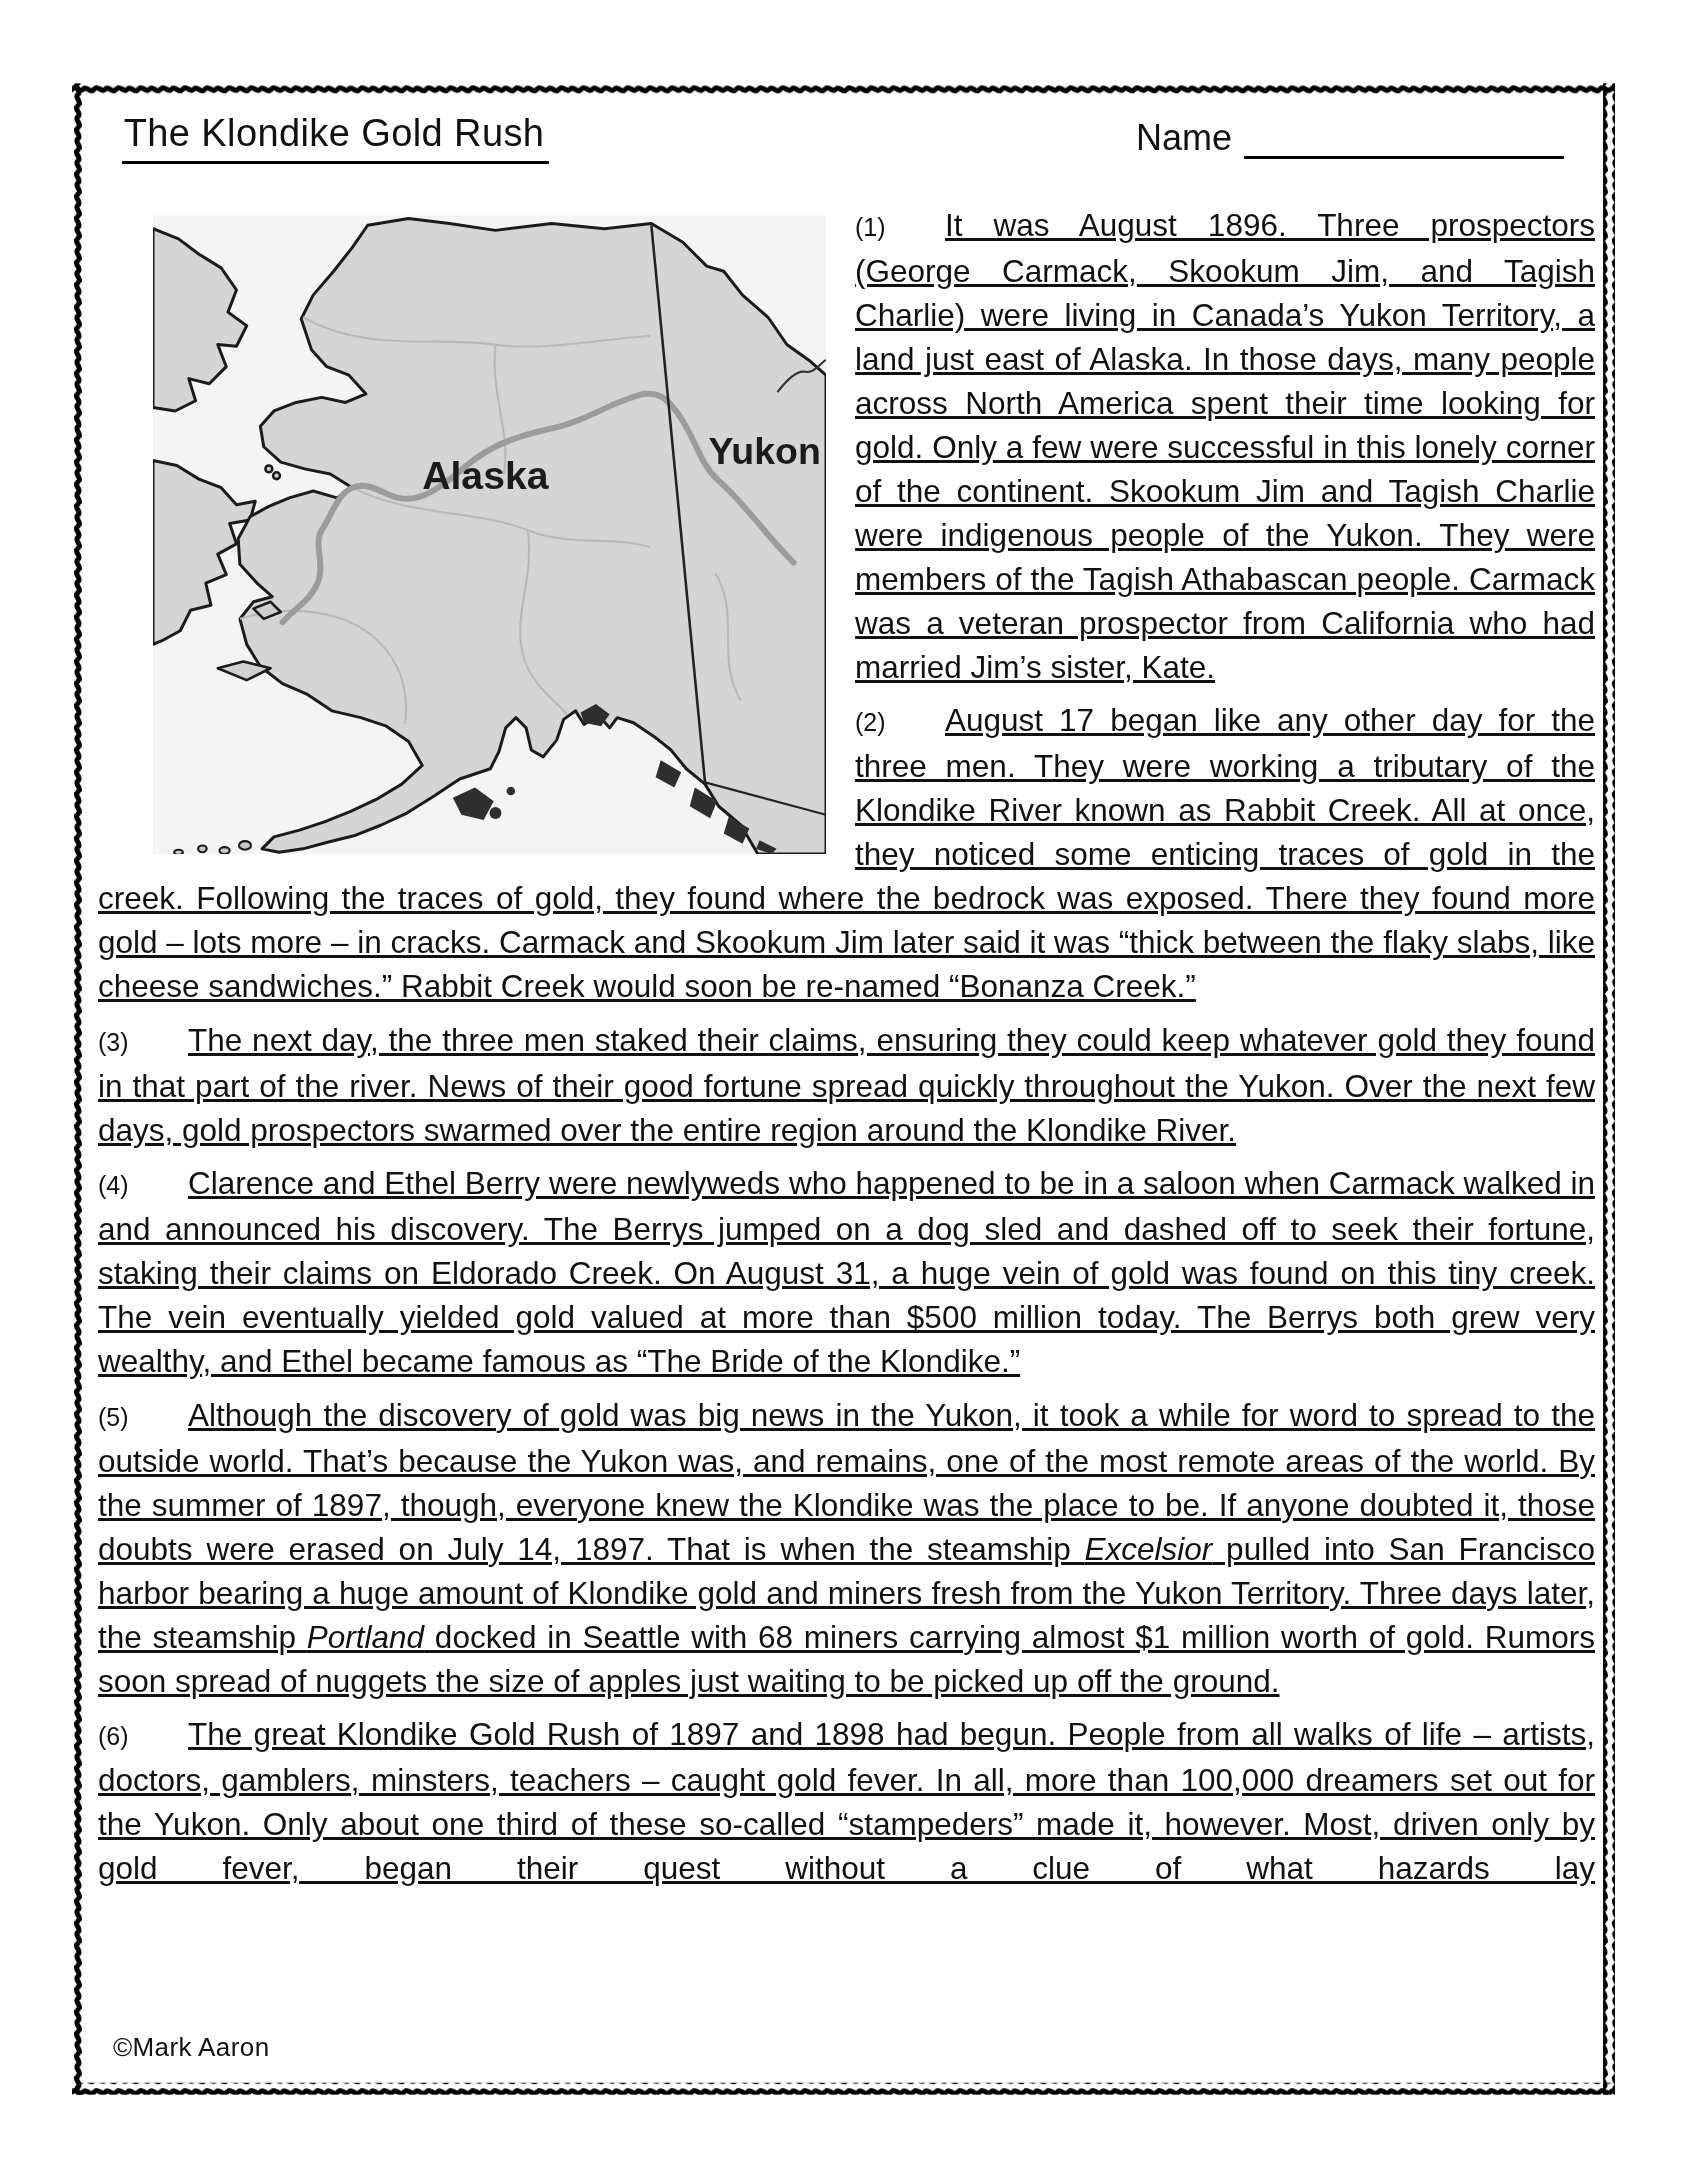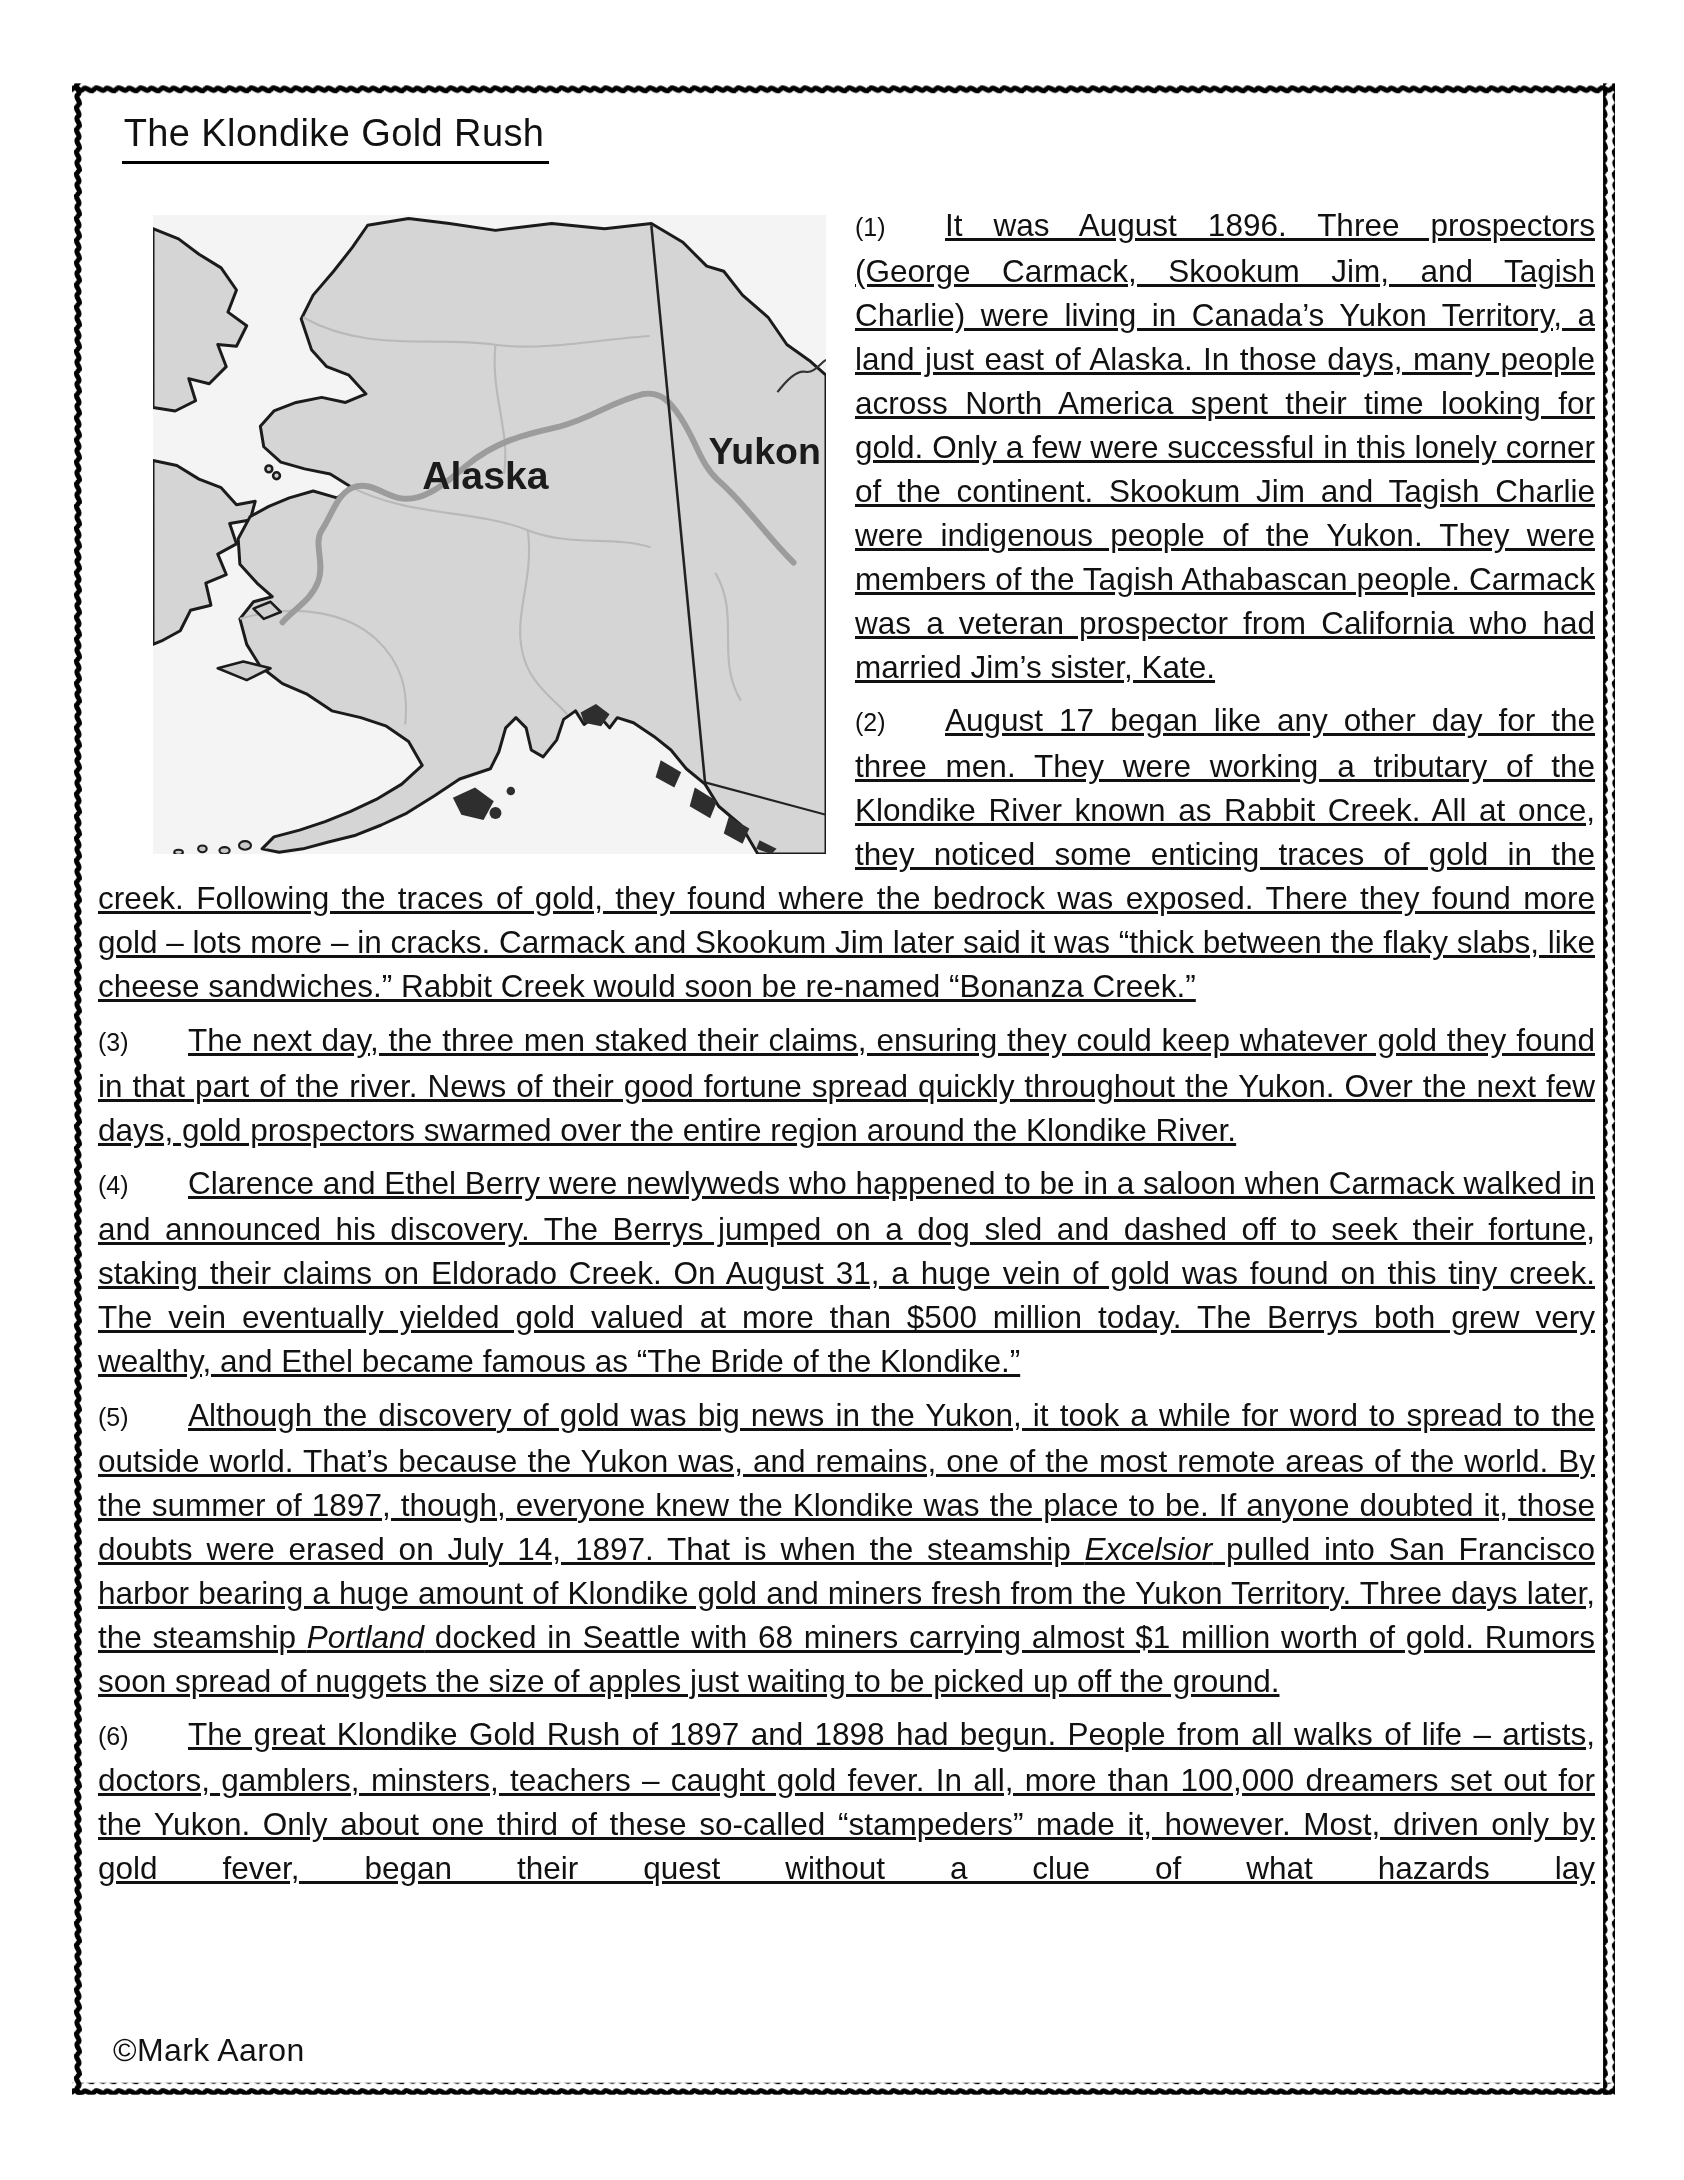--- a/index.html
+++ b/index.html
@@ -18,21 +18,21 @@
   }
   .name-group{margin-left:auto;margin-right:31px;display:flex;align-items:flex-end;font-size:36px;}
   .name-line{display:inline-block;width:320px;border-bottom:3.4px solid #000;height:39px;margin-left:12px;}
   .article{margin-top:39px;font-size:31.5px;line-height:44px;text-align:justify;}
   .map-figure{float:left;width:673px;height:639px;margin:12px 29px 19px 55px;}
   .map-figure svg{display:block;width:673px;height:639px;}
   p.para{margin:0 0 9.4px 0;text-decoration:underline;}
   p.para.force-last{text-align-last:justify;}
   .pnum{display:inline-block;width:90px;font-size:25px;vertical-align:baseline;}
   p.para i{font-style:italic;}
-  .footer{position:absolute;left:113px;top:2032px;font-size:32px;letter-spacing:0.4px;}
+  .footer{position:absolute;left:113px;top:2032px;font-size:26px;letter-spacing:0.4px;}
   .map-label{font-family:"Liberation Sans","DejaVu Sans",sans-serif;font-weight:bold;fill:#1b1b1b;}
 </style>
 </head>
 <body>
 
 <div class="frame">
   <svg width="1543" height="2012" viewBox="0 0 1812 2362">
     <defs>
       <pattern id="zzh" width="26" height="14" patternUnits="userSpaceOnUse">
         <path d="M0 7 C4 1,9 12,13 7 C17 2,22 13,26 7" fill="none" stroke="#000" stroke-width="6" stroke-linecap="round"></path>
@@ -45,20 +45,24 @@
     <rect x="0" y="2348" width="1812" height="14" fill="url(#zzh)"></rect>
     <rect x="0" y="0" width="14" height="2362" fill="url(#zzv)"></rect>
     <rect x="1798" y="0" width="14" height="2362" fill="url(#zzv)"></rect>
   </svg>
 </div>
 
 <div class="content">
 
   <div class="header">
     <span class="page-title">The Klondike Gold Rush</span>
+    <span class="name-group">
+      <span>Name</span>
+      <span class="name-line"></span>
+    </span>
   </div>
 
   <div class="article">
 
     <div class="map-figure">
       <svg viewBox="0 0 790 750" style="font-size:37px">
         <rect x="0" y="0" width="790" height="750" fill="#f4f4f4"></rect>
 
         <path d="M0 16 L30 28 L54 46 L80 62 L98 88 L88 114 L110 130 L98 154 L76 152 L86 178 L66 198 L42 192 L50 218 L26 230 L0 226 Z" fill="#d5d5d5" stroke="#1b1b1b" stroke-width="3.5" stroke-linejoin="round"></path>
         <path d="M0 288 L28 294 L54 310 L80 320 L98 340 L120 336 L114 358 L90 362 L98 386 L76 398 L86 422 L62 432 L68 458 L44 464 L32 488 L10 500 L0 504 Z" fill="#d5d5d5" stroke="#1b1b1b" stroke-width="3.5" stroke-linejoin="round"></path>

